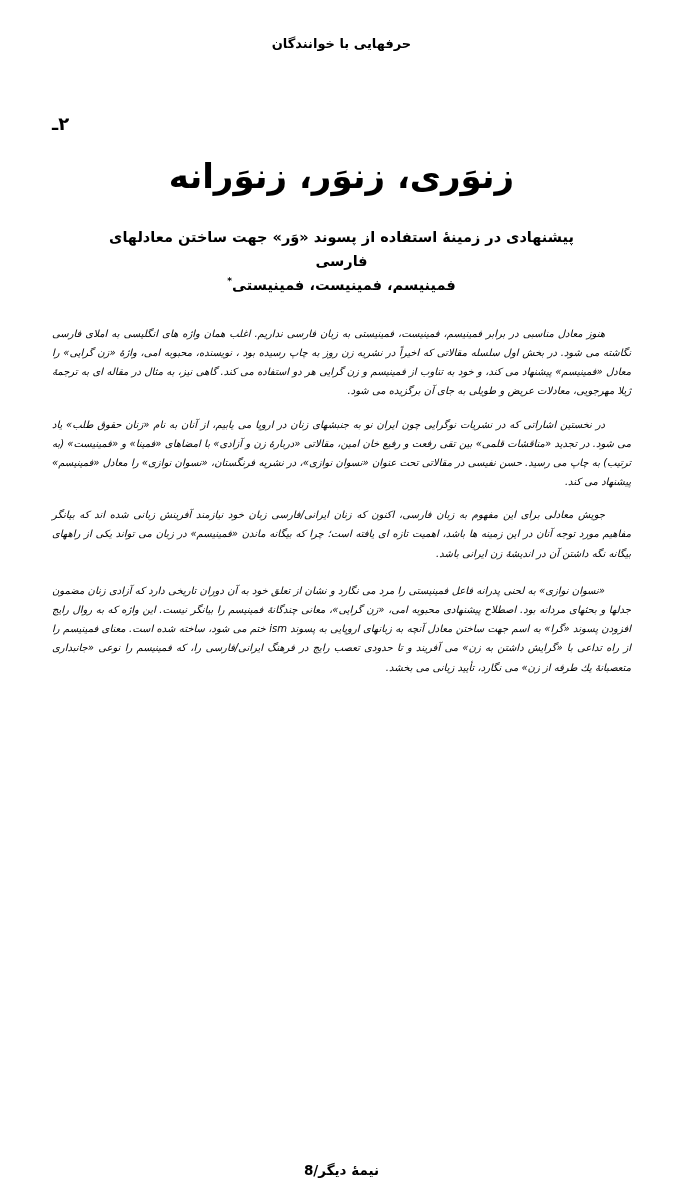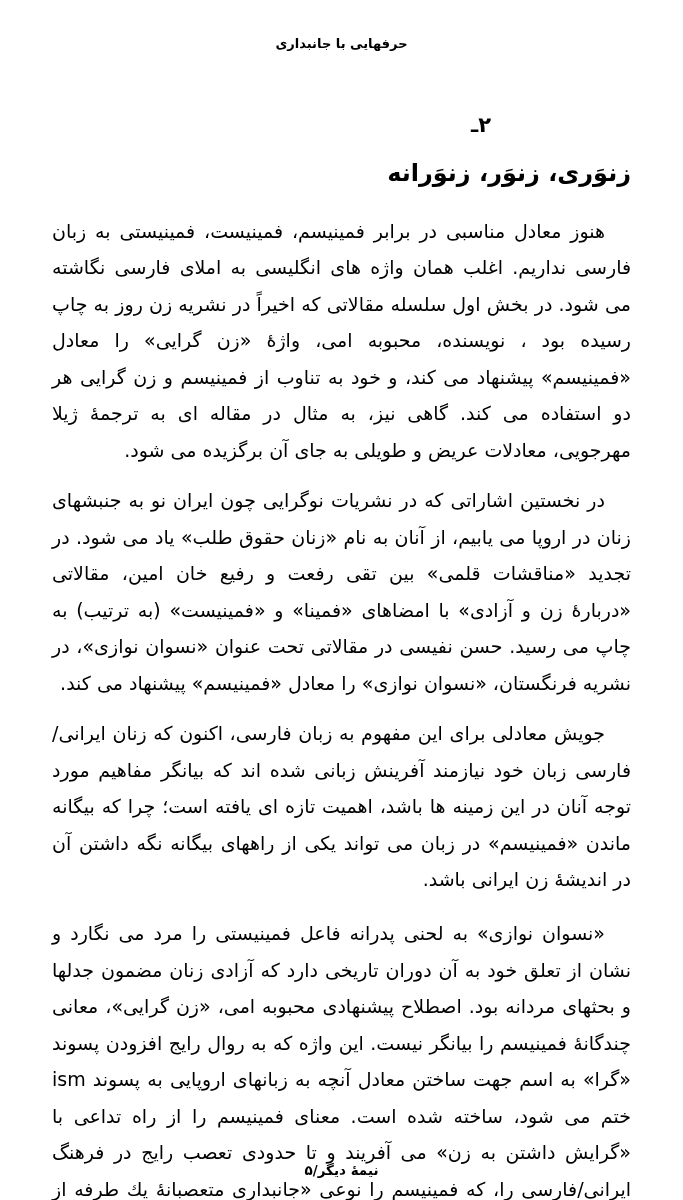--- a/index.html
+++ b/index.html
@@ -24,29 +24,29 @@
     position: relative;
   }
   .running-head {
     text-align: center;
     font-size: 13px;
     font-weight: bold;
     letter-spacing: 0px;
     margin: 6px 0 0 0;
   }
   .section-number {
-    text-align: right;
-    font-size: 21px;
+    text-align: left;
+    font-size: 18px;
     font-weight: bold;
     margin: 62px 0 0 0;
     padding-right: 140px;
   }
   .title {
-    text-align: right;
-    font-size: 24px;
+    text-align: center;
+    font-size: 34px;
     font-weight: bold;
     margin: 22px 0 0 0;
     letter-spacing: 1px;
   }
   .subtitle {
     text-align: center;
     font-size: 14.5px;
     font-weight: bold;
     line-height: 1.65;
     margin: 30px auto 0 auto;
@@ -54,26 +54,27 @@
   }
   .subtitle .sup {
     font-size: 9px;
     vertical-align: super;
     font-weight: bold;
   }
   .body-block {
     margin-top: 26px;
   }
   p.para {
-    font-size: 19px;
+    font-size: 10px;
     line-height: 1.92;
     text-align: justify;
     text-justify: inter-word;
     margin: 0 0 14px 0;
     text-indent: 26px;
+    font-style: italic;
   }
   p.para.tight {
     margin-bottom: 10px;
   }
   p.para.nogap {
     margin-bottom: 18px;
   }
   .sup {
     font-size: 9px;
     vertical-align: super;
@@ -86,29 +87,33 @@
     text-align: center;
     font-size: 13.5px;
     font-weight: bold;
   }
 </style>
 </head>
 <body>
 
 <div class="page">
 
-  <div class="running-head">حرفهایی با جانبداری</div>
+  <div class="running-head">حرفهایی با خوانندگان</div>
 
   <div class="section-number">۲ـ</div>
 
   <h1 class="title">زنوَری، زنوَر، زنوَرانه</h1>
 
+  <div class="subtitle">
+    <span>پیشنهادی در زمینهٔ استفاده از پسوند «وَر» جهت ساختن معادلهای فارسی</span><br>
+    <span>فمینیسم، فمینیست، فمینیستی</span><span class="sup">*</span>
+  </div>
 
   <div class="body-block">
     <p class="para">هنوز معادل مناسبی در برابر فمینیسم، فمینیست، فمینیستی به زبان فارسی نداریم. اغلب همان واژه های انگلیسی به املای فارسی نگاشته می شود. در بخش اول سلسله مقالاتی که اخیراً در نشریه زن روز به چاپ رسیده بود ، نویسنده، محبوبه امی، واژهٔ «زن گرایی» را معادل «فمینیسم» پیشنهاد می کند، و خود به تناوب از فمینیسم و زن گرایی هر دو استفاده می کند. گاهی نیز، به مثال در مقاله ای به ترجمهٔ ژیلا مهرجویی، معادلات عریض و طویلی به جای آن برگزیده می شود.</p>
     <p class="para">در نخستین اشاراتی که در نشریات نوگرایی چون ایران نو به جنبشهای زنان در اروپا می یابیم، از آنان به نام «زنان حقوق طلب» یاد می شود. در تجدید «مناقشات قلمی» بین تقی رفعت و رفیع خان امین، مقالاتی «دربارهٔ زن و آزادی» با امضاهای «فمینا» و «فمینیست» (به ترتیب) به چاپ می رسید. حسن نفیسی در مقالاتی تحت عنوان «نسوان نوازی»، در نشریه فرنگستان، «نسوان نوازی» را معادل «فمینیسم» پیشنهاد می کند.</p>
     <p class="para nogap">جویش معادلی برای این مفهوم به زبان فارسی، اکنون که زنان ایرانی/فارسی زبان خود نیازمند آفرینش زبانی شده اند که بیانگر مفاهیم مورد توجه آنان در این زمینه ها باشد، اهمیت تازه ای یافته است؛ چرا که بیگانه ماندن «فمینیسم» در زبان می تواند یکی از راههای بیگانه نگه داشتن آن در اندیشهٔ زن ایرانی باشد.</p>
     <p class="para tight">«نسوان نوازی» به لحنی پدرانه فاعل فمینیستی را مرد می نگارد و نشان از تعلق خود به آن دوران تاریخی دارد که آزادی زنان مضمون جدلها و بحثهای مردانه بود. اصطلاح پیشنهادی محبوبه امی، «زن گرایی»، معانی چندگانهٔ فمینیسم را بیانگر نیست. این واژه که به روال رایج افزودن پسوند «گرا» به اسم جهت ساختن معادل آنچه به زبانهای اروپایی به پسوند ism ختم می شود، ساخته شده است. معنای فمینیسم را از راه تداعی با «گرایش داشتن به زن» می آفریند و تا حدودی تعصب رایج در فرهنگ ایرانی/فارسی را، که فمینیسم را نوعی «جانبداری متعصبانهٔ یك طرفه از زن» می نگارد، تأیید زیانی می بخشد.</p>
   </div>
 
-  <div class="footer">نیمهٔ دیگر/۵</div>
+  <div class="footer">نیمهٔ دیگر/8</div>
 
 </div>
 
 </body></html>

